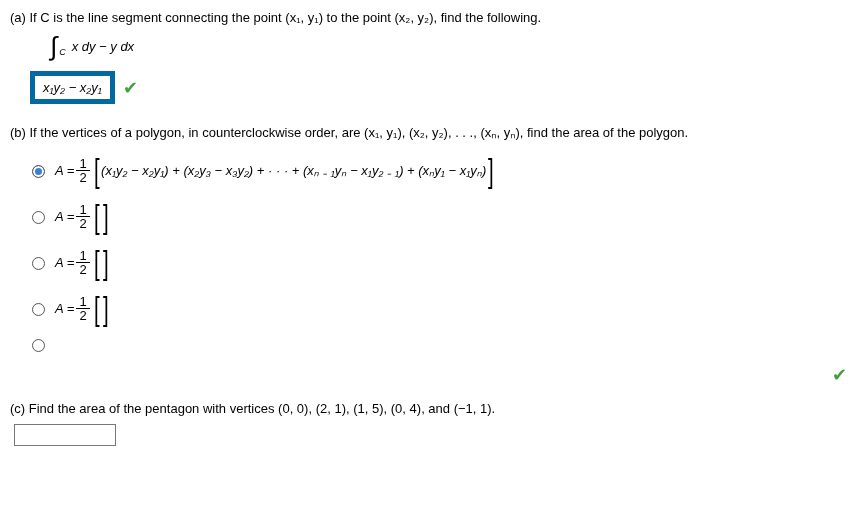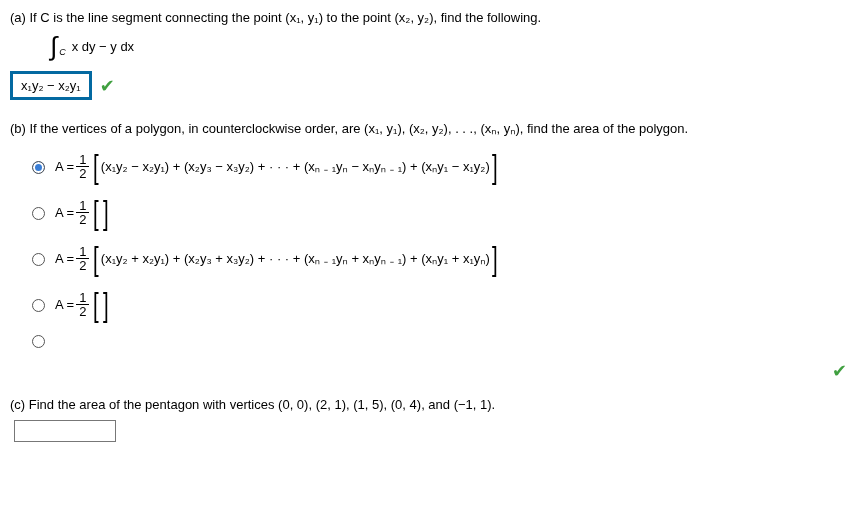--- a/index.html
+++ b/index.html
@@ -4,45 +4,45 @@
 <style>
   body {
     font-family: Arial, Helvetica, sans-serif;
     font-size: 13px;
     margin: 0;
     padding: 10px;
     width: 857px;
     color: #000;
     background: #fff;
   }
-  .ital { }
+  .ital { font-style: italic; }
   .section { margin-bottom: 15px; }
   .integral-row {
     display: flex;
     align-items: center;
     margin: 8px 0 8px 40px;
   }
   .intsym {
     font-size: 26px;
     line-height: 1;
     margin-right: 2px;
   }
   .intc {
     font-size: 9px;
     font-style: italic;
     align-self: flex-end;
     margin-right: 6px;
     margin-bottom: 2px;
   }
   .answer-box {
-    border: 3px solid #0369a1;
+    border: 5px solid #0369a1;
     display: inline-flex;
     align-items: center;
     padding: 4px 8px;
-    margin: 4px 0 4px 0;
+    margin: 4px 0 4px 20px;
   }
   .check {
     color: #40a040;
     font-size: 18px;
     margin-left: 8px;
   }
   .opt-row {
     display: flex;
     align-items: center;
     margin: 12px 0 12px 22px;
@@ -112,21 +112,21 @@
 
   <div class="opt-row">
     <span class="selected-dot"></span>
     <span class="expr">
       <span class="ital">A = </span>
       <span class="frac">
         <span class="num">1</span>
         <span class="den">2</span>
       </span>
       <span class="bigbracket">[</span>
-      <span class="ital">(x₁y₂ − x₂y₁) + (x₂y₃ − x₃y₂) + · · · + (xₙ ₋ ₁yₙ − xₙyₙ ₋ ₁) + (xₙy₁ − x₁y₂)</span>
+      <span class="ital">(x₁y₂ − x₂y₁) + (x₂y₃ − x₃y₂) + · · · + (xₙ ₋ ₁yₙ − x₁y₂ ₋ ₁) + (xₙy₁ − x₁yₙ)</span>
       <span class="bigbracket">]</span>
     </span>
   </div>
 
   <div class="opt-row">
     <span class="empty-dot"></span>
     <span class="expr">
       <span class="ital">A = </span>
       <span class="frac">
         <span class="num">1</span>
@@ -139,21 +139,20 @@
 
   <div class="opt-row">
     <span class="empty-dot"></span>
     <span class="expr">
       <span class="ital">A = </span>
       <span class="frac">
         <span class="num">1</span>
         <span class="den">2</span>
       </span>
       <span class="bigbracket">[</span>
-      <span class="ital">(x₁y₂ + x₂y₁) + (x₂y₃ + x₃y₂) + · · · + (xₙ ₋ ₁yₙ + xₙyₙ ₋ ₁) + (xₙy₁ + x₁yₙ)</span>
       <span class="bigbracket">]</span>
     </span>
   </div>
 
   <div class="opt-row">
     <span class="empty-dot"></span>
     <span class="expr">
       <span class="ital">A = </span>
       <span class="frac">
         <span class="num">1</span>

